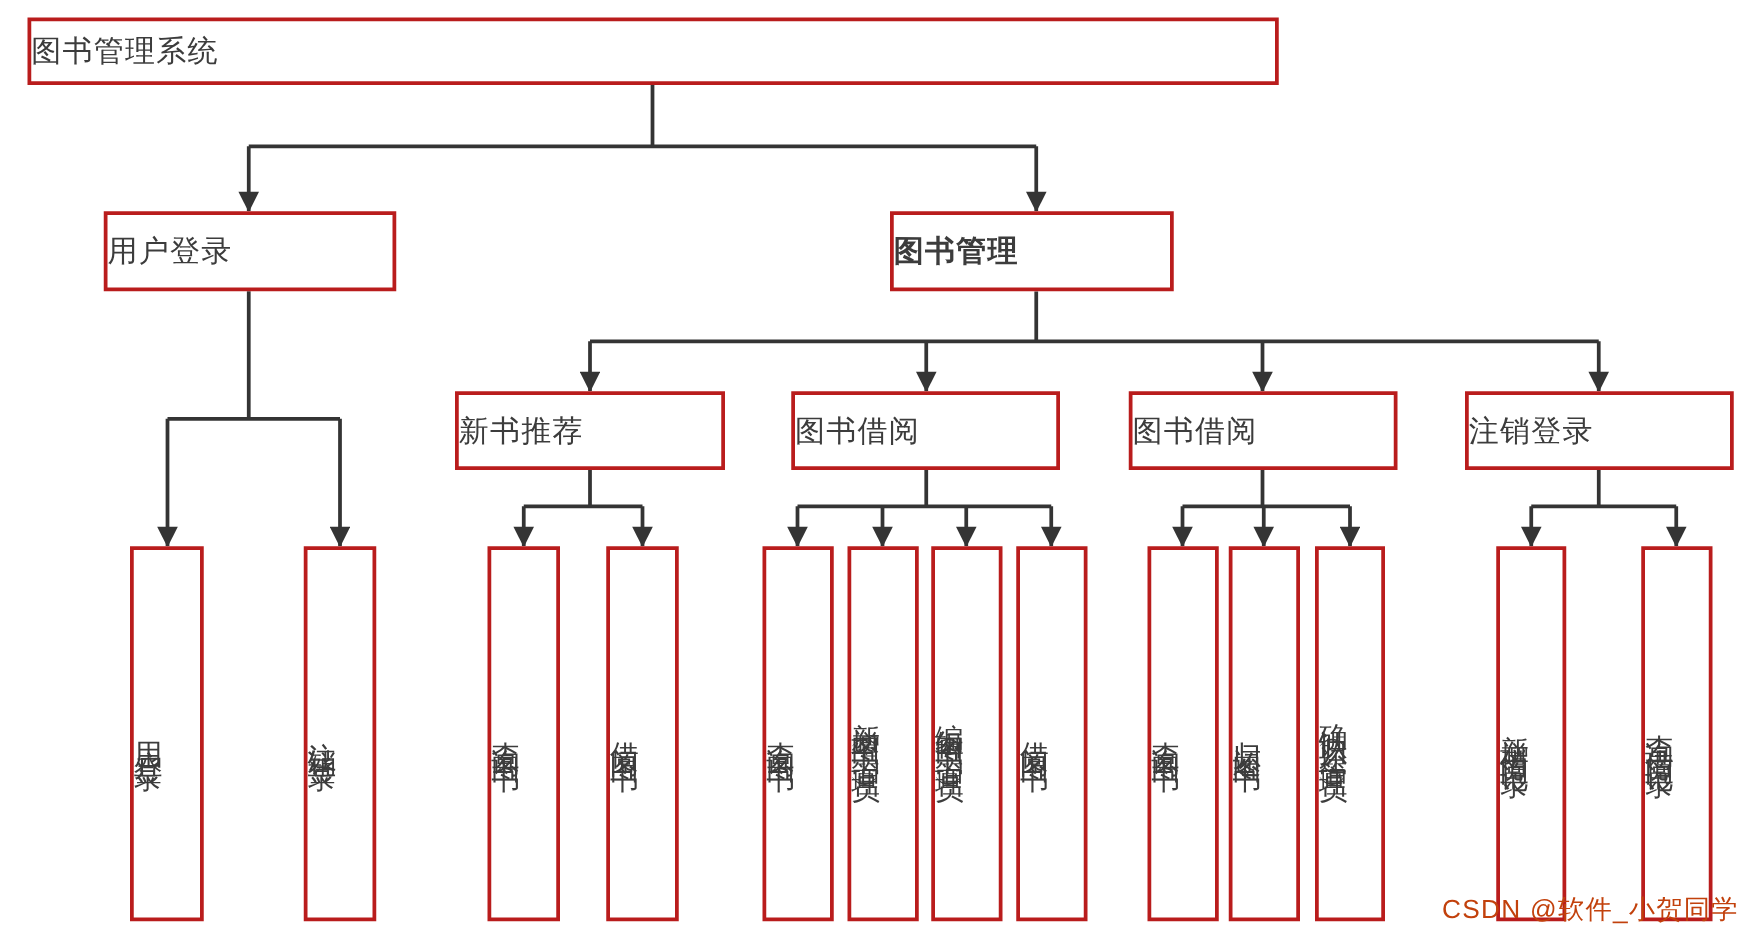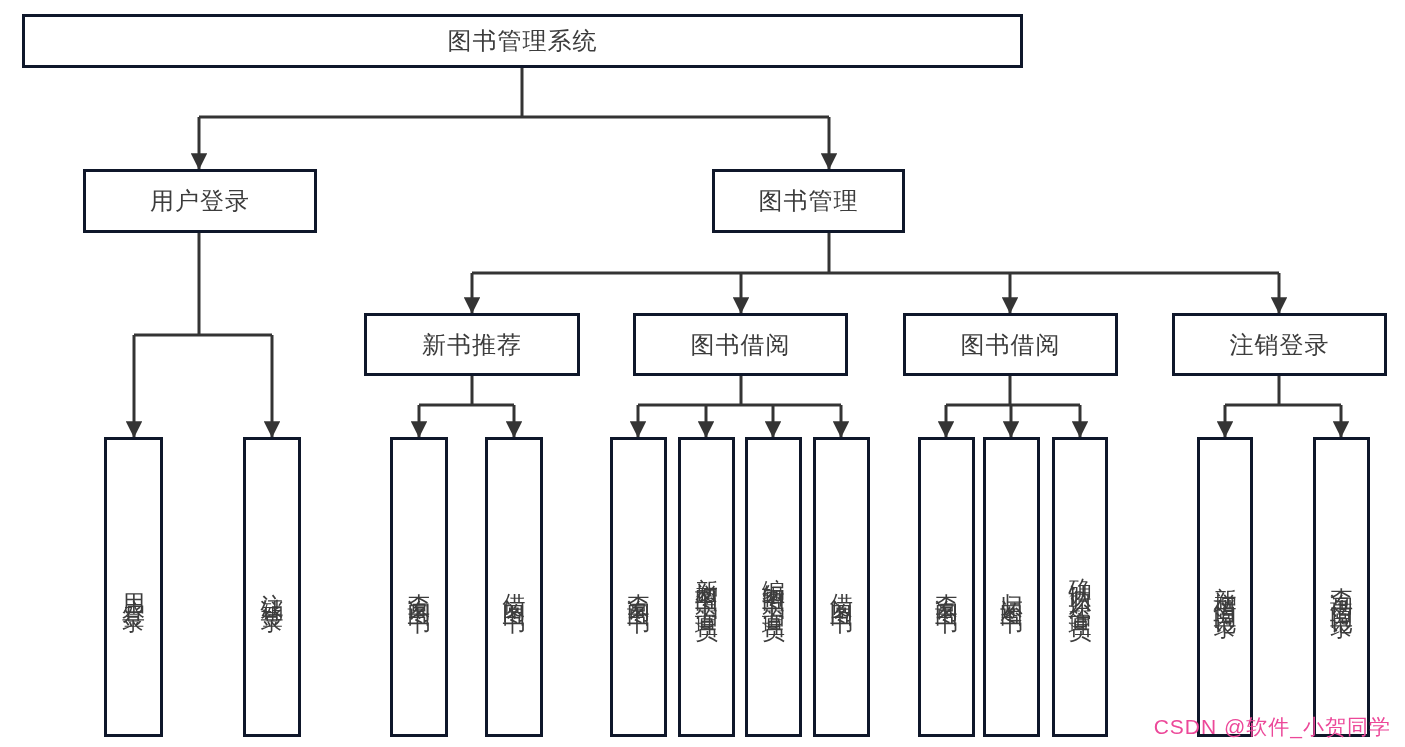--- a/index.html
+++ b/index.html
@@ -19,24 +19,24 @@
     position: absolute;
     left: 0;
     top: 0;
     width: 1405px;
     height: 747px;
   }
   .node {
     position: absolute;
     box-sizing: border-box;
     background: #ffffff;
-    border: 3px solid #0f172a;
+    border: 3px solid #b91c1c;
     display: flex;
     align-items: center;
-    justify-content: center;
+    justify-content: flex-start;
     color: #3c3c3c;
   }
   .h-node {
     font-size: 24px;
     letter-spacing: 1px;
     white-space: nowrap;
   }
   .leaf {
     top: 437px;
     height: 300px;
@@ -45,21 +45,21 @@
   .leaf .v-text {
     writing-mode: vertical-rl;
     text-orientation: mixed;
     letter-spacing: 6px;
     line-height: 1;
     max-height: 292px;
   }
   
   .n-root     { left: 22px;   top: 14px;  width: 1001px; height: 54px; }
   .n-user     { left: 83px;   top: 169px; width: 234px;  height: 64px; }
-  .n-mgmt     { left: 712px;  top: 169px; width: 193px;  height: 64px; }
+  .n-mgmt     { left: 712px;  top: 169px; width: 227px;  height: 64px; font-weight: bold; }
   .n-newbook  { left: 364px;  top: 313px; width: 216px;  height: 63px; }
   .n-borrow   { left: 633px;  top: 313px; width: 215px;  height: 63px; }
   .n-current  { left: 903px;  top: 313px; width: 215px;  height: 63px; }
   .n-records  { left: 1172px; top: 313px; width: 215px;  height: 63px; }
   .lf-1  { left: 104px;  width: 59px; }
   .lf-2  { left: 243px;  width: 58px; }
   .lf-3  { left: 390px;  width: 58px; }
   .lf-4  { left: 485px;  width: 58px; }
   .lf-5  { left: 610px;  width: 57px; }
   .lf-6  { left: 678px;  width: 57px; }
@@ -68,21 +68,21 @@
   .lf-9  { left: 918px;  width: 57px; }
   .lf-10 { left: 983px;  width: 57px; }
   .lf-11 { left: 1052px; width: 56px; }
   .lf-12 { left: 1197px; width: 56px; }
   .lf-13 { left: 1313px; width: 57px; }
   .watermark {
     position: absolute;
     right: 14px;
     bottom: 6px;
     font-size: 21px;
-    color: #ec4899;
+    color: #c2410c;
     letter-spacing: 1px;
     white-space: nowrap;
   }
 </style>
 </head>
 <body>
 
 <div class="canvas">
 
   <svg class="connectors" viewBox="0 0 1405 747" xmlns="http://www.w3.org/2000/svg">

